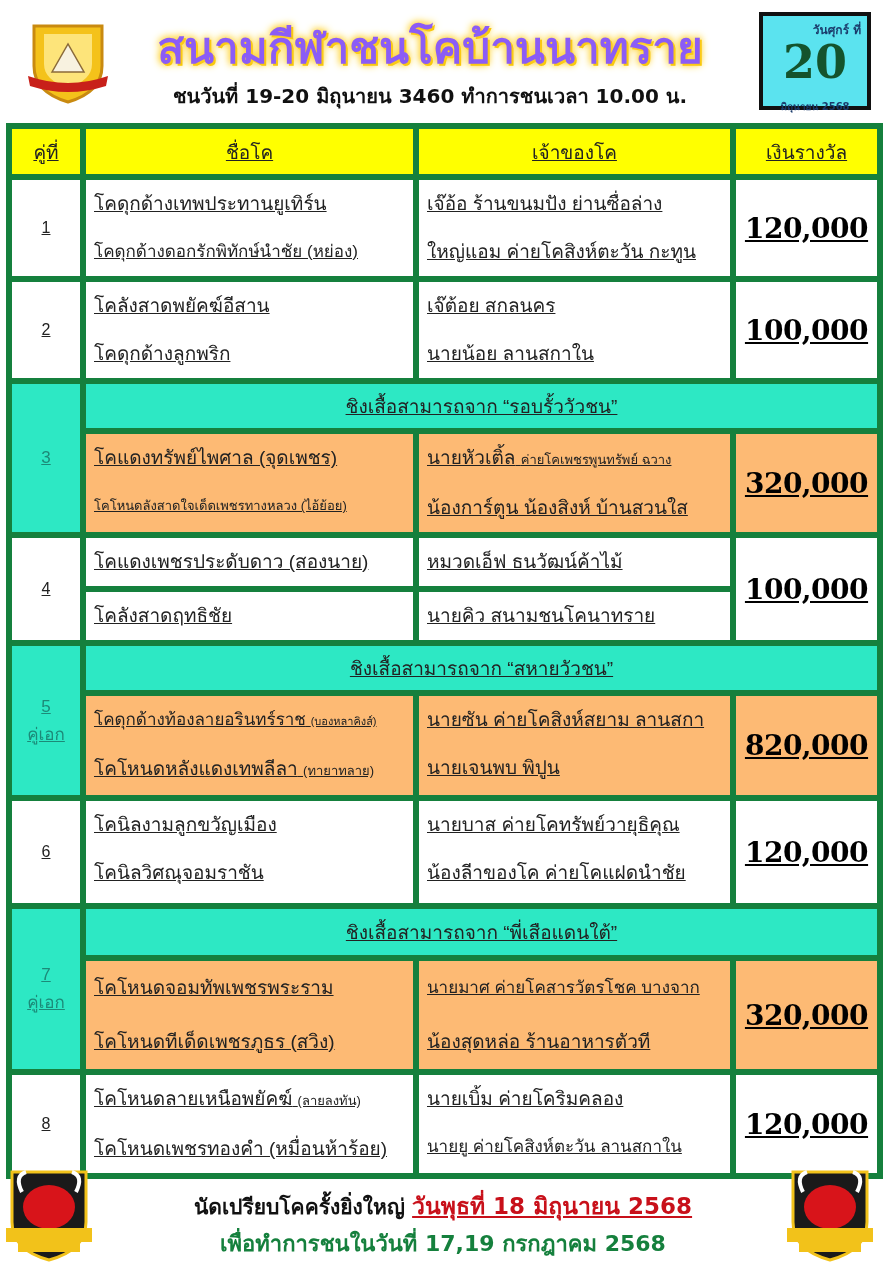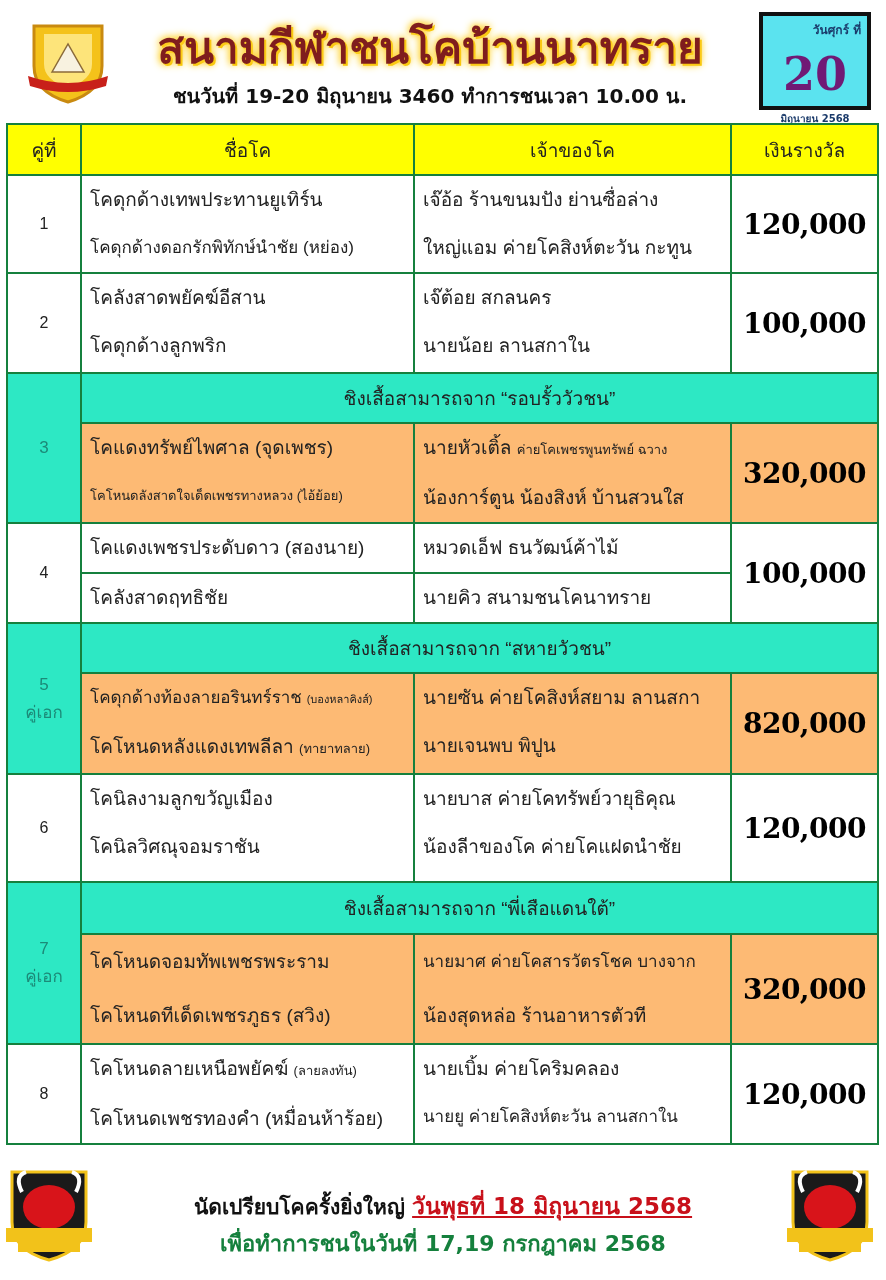--- a/index.html
+++ b/index.html
@@ -1,30 +1,30 @@
 <!DOCTYPE html>
 <html><head>
 <meta charset="utf-8">
 <style>
   * { box-sizing: border-box; margin: 0; padding: 0; }
   body { width: 886px; height: 1280px; background: #ffffff; font-family: "DejaVu Sans", sans-serif; position: relative; overflow: hidden; color: #111; }
 
   
   .hdr-logo { position: absolute; left: 22px; top: 14px; width: 92px; height: 92px; }
-  .hdr-title { position: absolute; left: 120px; top: 18px; width: 620px; text-align: center; font-family: "DejaVu Sans", sans-serif; font-weight: bold; font-size: 44px; color: #7f1d1d;
+  .hdr-title { position: absolute; left: 120px; top: 18px; width: 620px; text-align: center; font-family: "DejaVu Sans", sans-serif; font-weight: bold; font-size: 44px; color: #8b5cf6;
     text-shadow: 0 0 6px #ffd23a, 0 0 10px #ffcc00, 2px 2px 0 #f7c400; letter-spacing: 0px; line-height: 60px; }
   .hdr-sub { position: absolute; left: 120px; top: 82px; width: 620px; text-align: center; font-weight: bold; font-size: 20px; color: #111; line-height: 28px; }
   .datebox { position: absolute; left: 759px; top: 12px; width: 112px; height: 98px; background: #5be3ef; border: 4px solid #111; text-align: center; }
   .datebox .dow { font-size: 12px; font-weight: bold; color: #1a3a6a; margin-top: 4px; font-family: "DejaVu Serif", serif; padding-left: 44px; }
-  .datebox .day { font-family: "DejaVu Serif", serif; font-weight: bold; font-size: 46px; line-height: 46px; color: #701a75; margin-top: 12px; }
+  .datebox .day { font-family: "DejaVu Serif", serif; font-weight: bold; font-size: 46px; line-height: 46px; color: #14532d; }
   .datebox .mon { font-size: 10px; font-weight: bold; color: #1a3a6a; margin-top: 14px; }
 
   
   .tbl { position: absolute; left: 6px; top: 123px; width: 871px; border-collapse: collapse; table-layout: fixed; }
-  .tbl td, .tbl th { border: 2px solid #15803d; }
+  .tbl td, .tbl th { border: 6px solid #15803d; text-decoration: underline; }
   .tbl th { background: #ffff00; height: 51px; font-weight: normal; font-size: 19px; color: #222; text-align: center; font-family: "Liberation Sans", sans-serif; }
   .c-num { width: 74px; text-align: center; font-size: 16px; font-family: "Liberation Sans", sans-serif; color: #222; }
   .c-name, .c-owner { padding: 0 0 0 8px; font-family: "Liberation Sans", sans-serif; font-size: 19px; color: #222; vertical-align: top; }
   .c-prize { text-align: center; font-family: "DejaVu Serif", serif; font-weight: bold; font-size: 28px; color: #000; letter-spacing: -0.5px; }
   .line { display: block; height: 50%; line-height: 48px; white-space: nowrap; overflow: hidden; }
   .small { font-size: 13px; }
   .smaller { font-size: 11px; }
   .mid { font-size: 17px; }
   .band-cell { background: #2de8c4; text-align: center; font-family: "Liberation Sans", sans-serif; font-size: 19px; color: #222; height: 50px; }
   .teal-num { background: #2de8c4; color: #1c8a78; font-size: 17px; line-height: 28px; }

